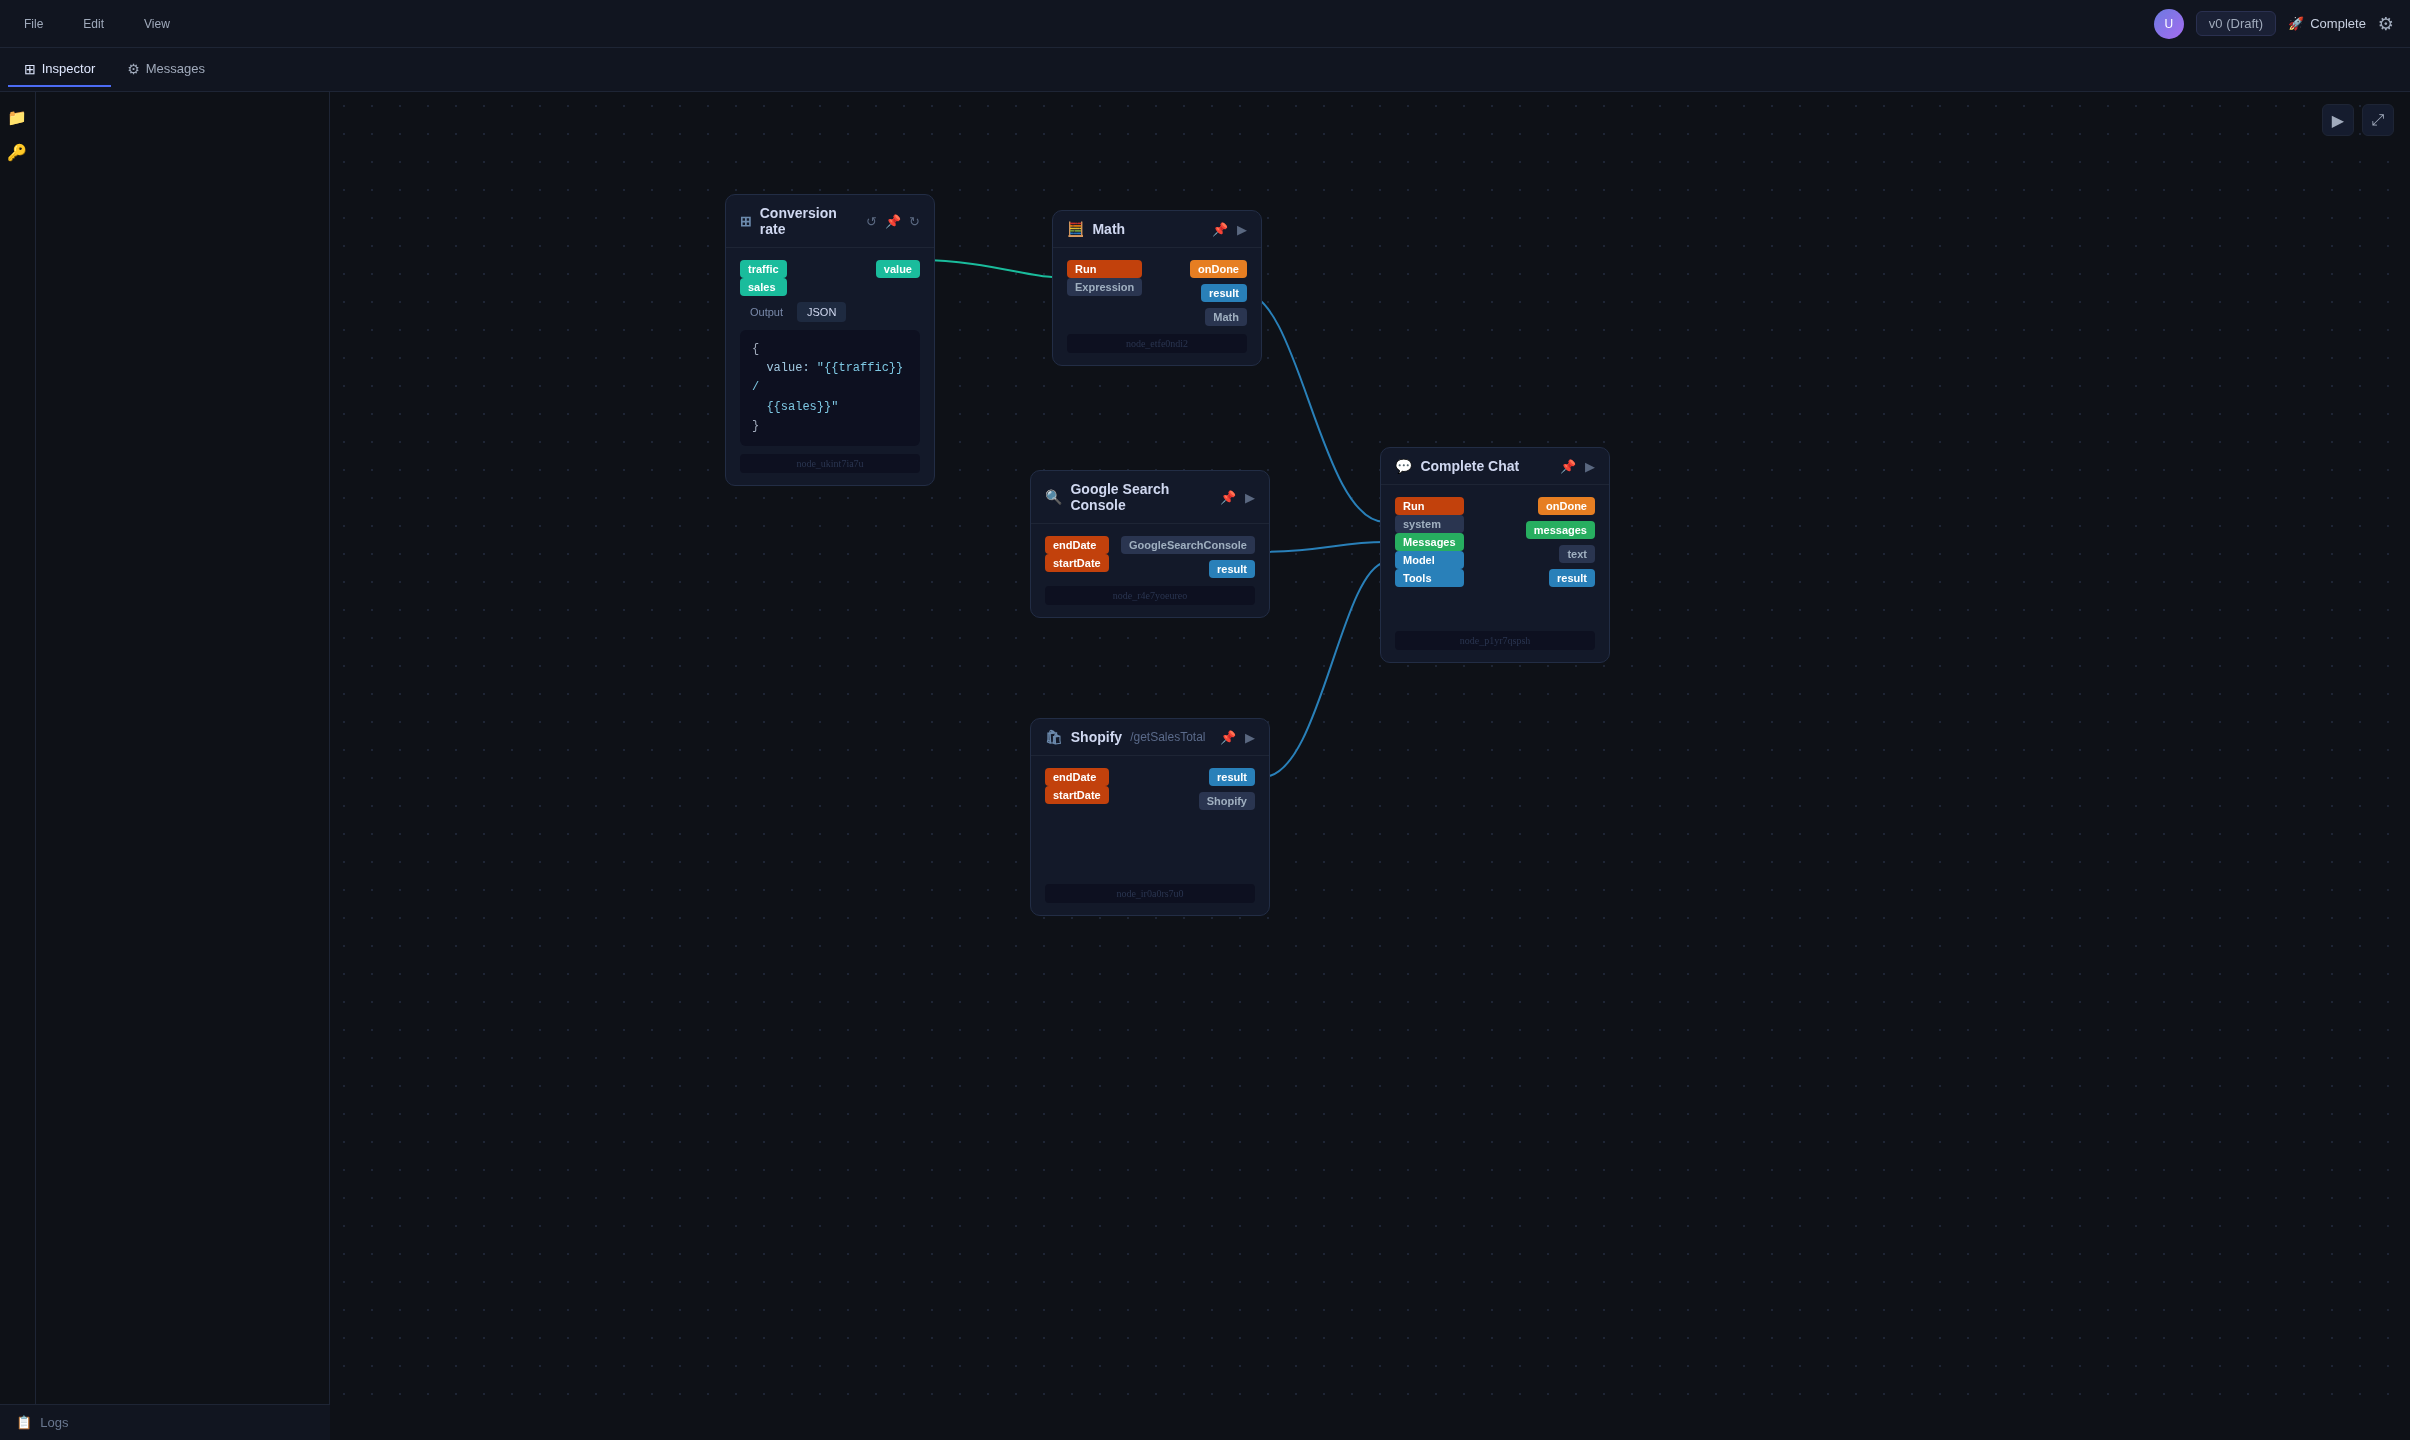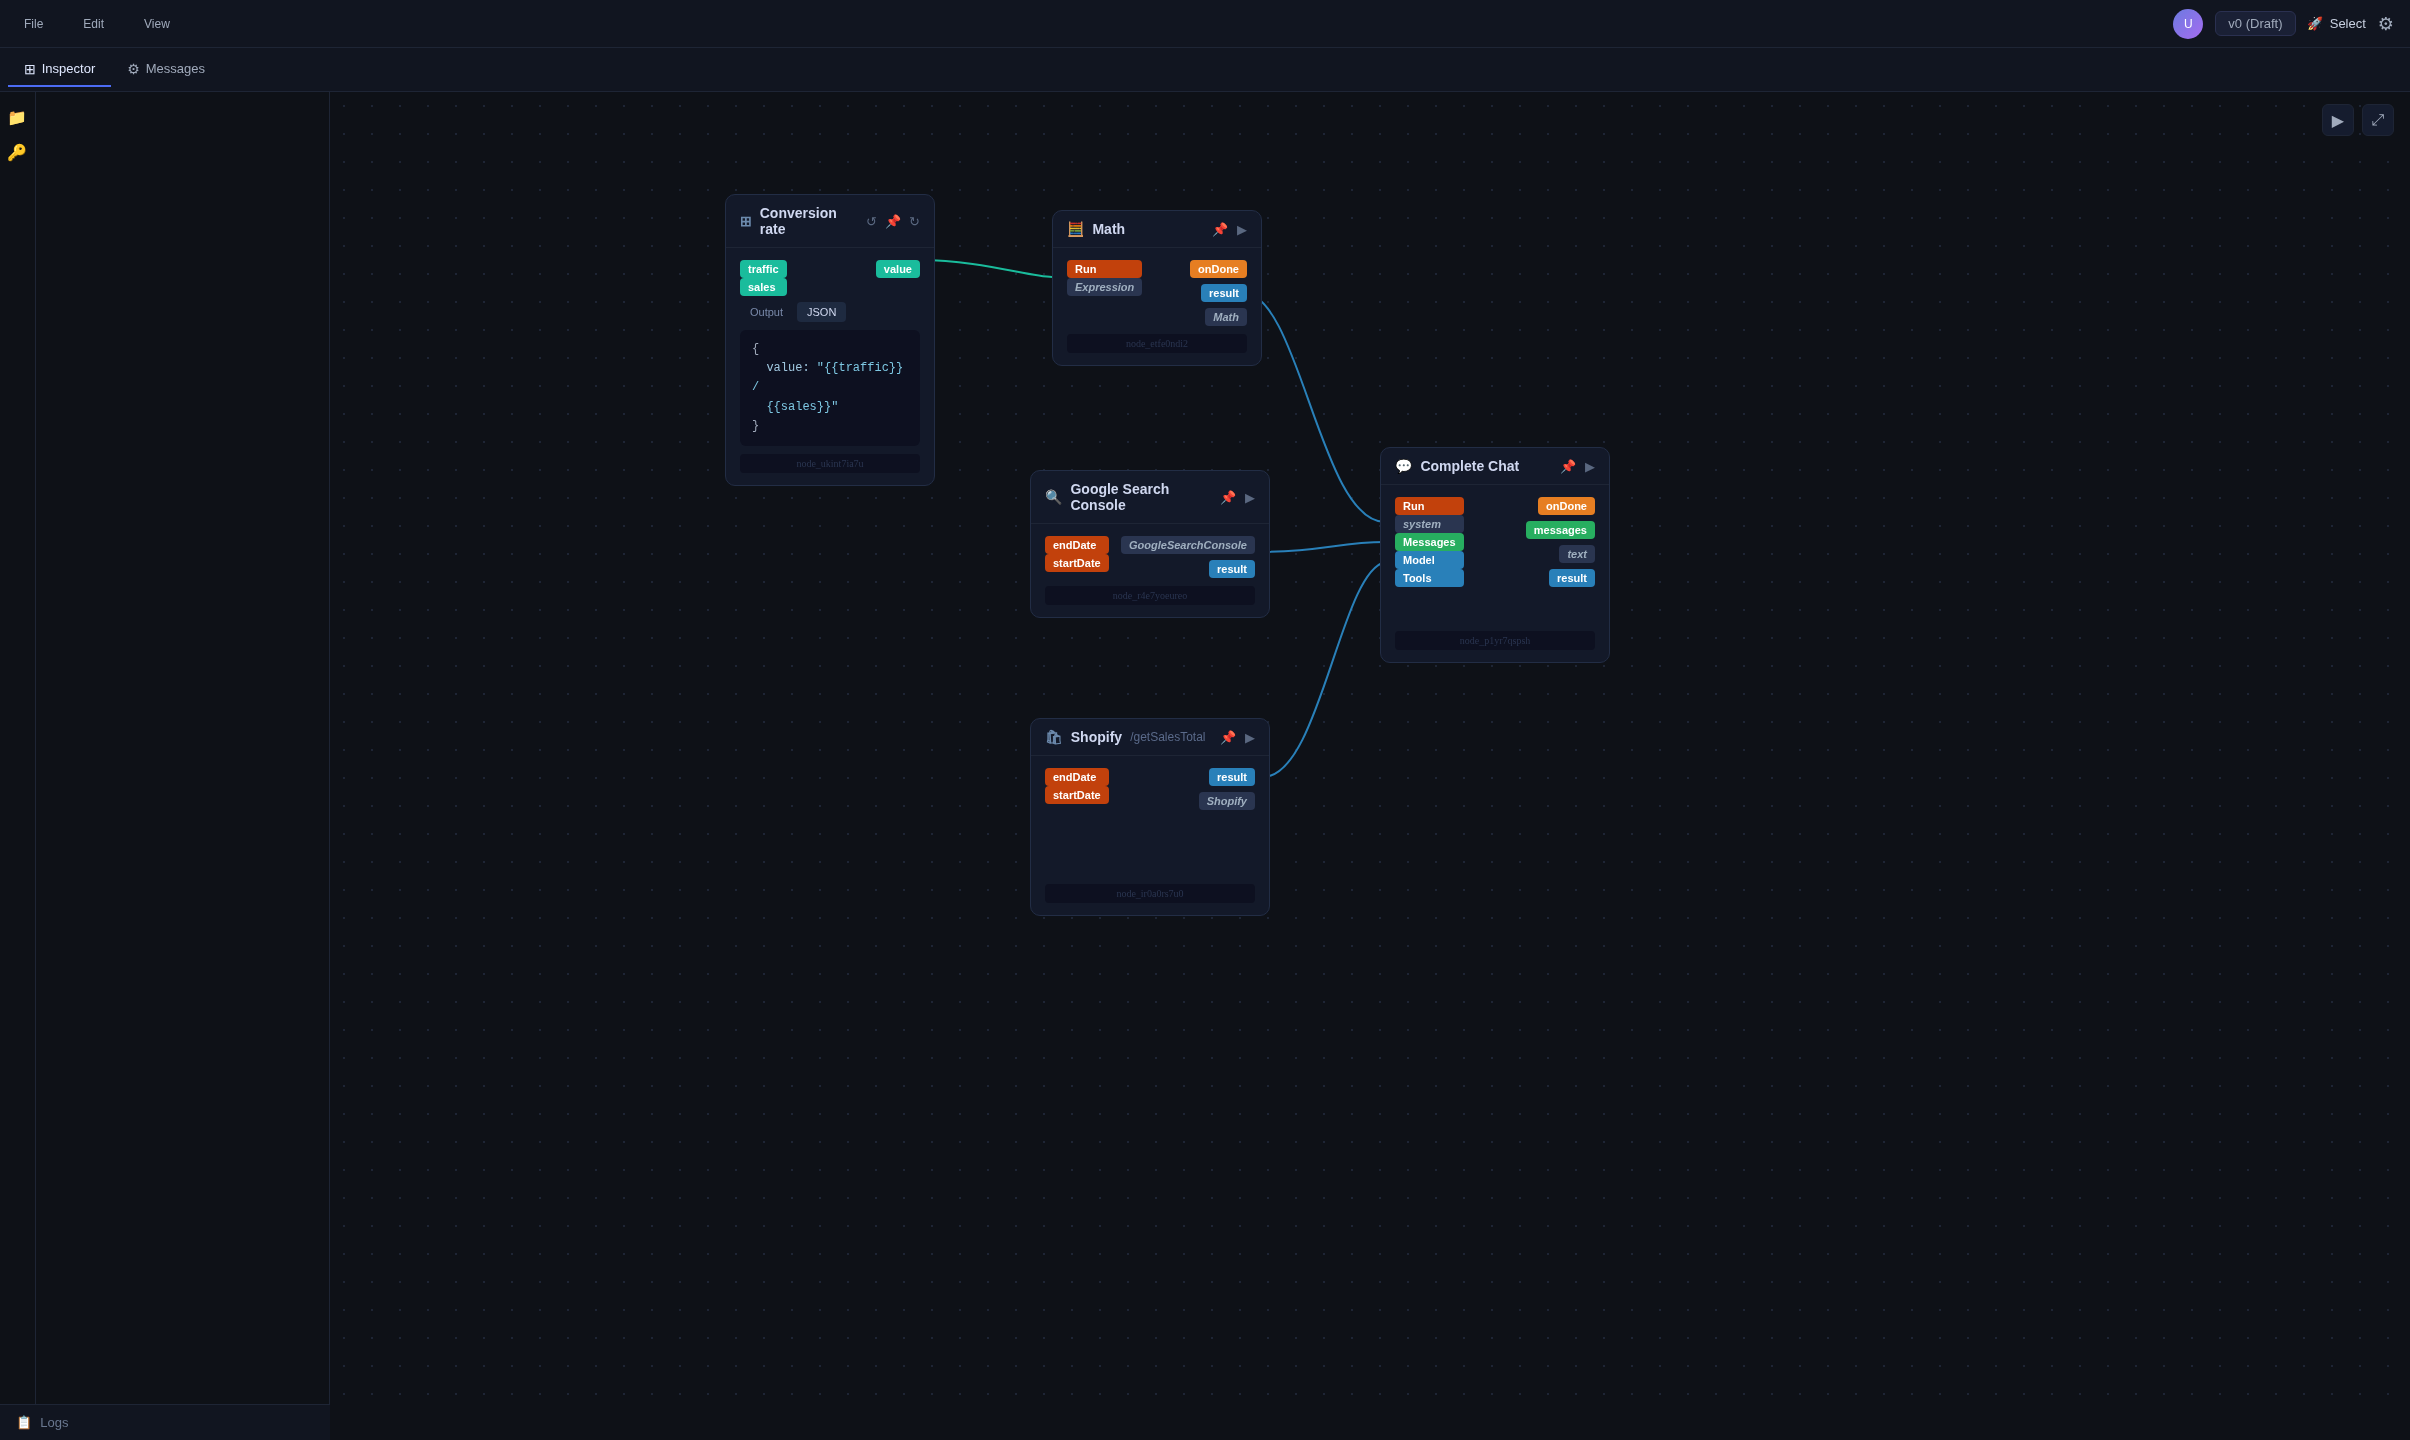--- a/index.html
+++ b/index.html
@@ -238,21 +238,21 @@
       border-radius: 4px;
       font-size: 11px;
       font-weight: 600;
       cursor: pointer;
     }
     .port-red { background: #c2410c; color: #fff; }
     .port-green { background: #27ae60; color: #fff; }
     .port-blue { background: #2980b9; color: #fff; }
     .port-teal { background: #1abc9c; color: #fff; }
     .port-orange { background: #e67e22; color: #fff; }
-    .port-gray { background: #2a3550; color: #a0b0c0; font-style: italic; }
+    .port-gray { background: #2a3550; color: #a0b0c0; }
 
     
     .conversion-code {
       background: #0d1020;
       border-radius: 6px;
       padding: 10px 12px;
       font-family: 'Courier New', monospace;
       font-size: 12px;
       color: #7ec8e3;
       margin-top: 8px;
@@ -314,21 +314,21 @@
   <div class="topbar-left">
     <span class="menu-item">File</span>
     <span class="menu-item">Edit</span>
     <span class="menu-item">View</span>
   </div>
   <div class="topbar-right">
     <div class="avatar">U</div>
     <div class="draft-badge">v0 (Draft)</div>
     <button class="release-btn">
       <span>🚀</span>
-      <span>Select</span>
+      <span>Complete</span>
     </button>
     <span class="gear-icon">⚙</span>
   </div>
 </div>
 
 <div class="tabs-row">
   <div class="tab active">
     <span class="tab-icon">⊞</span>
     <span>Inspector</span>
   </div>

